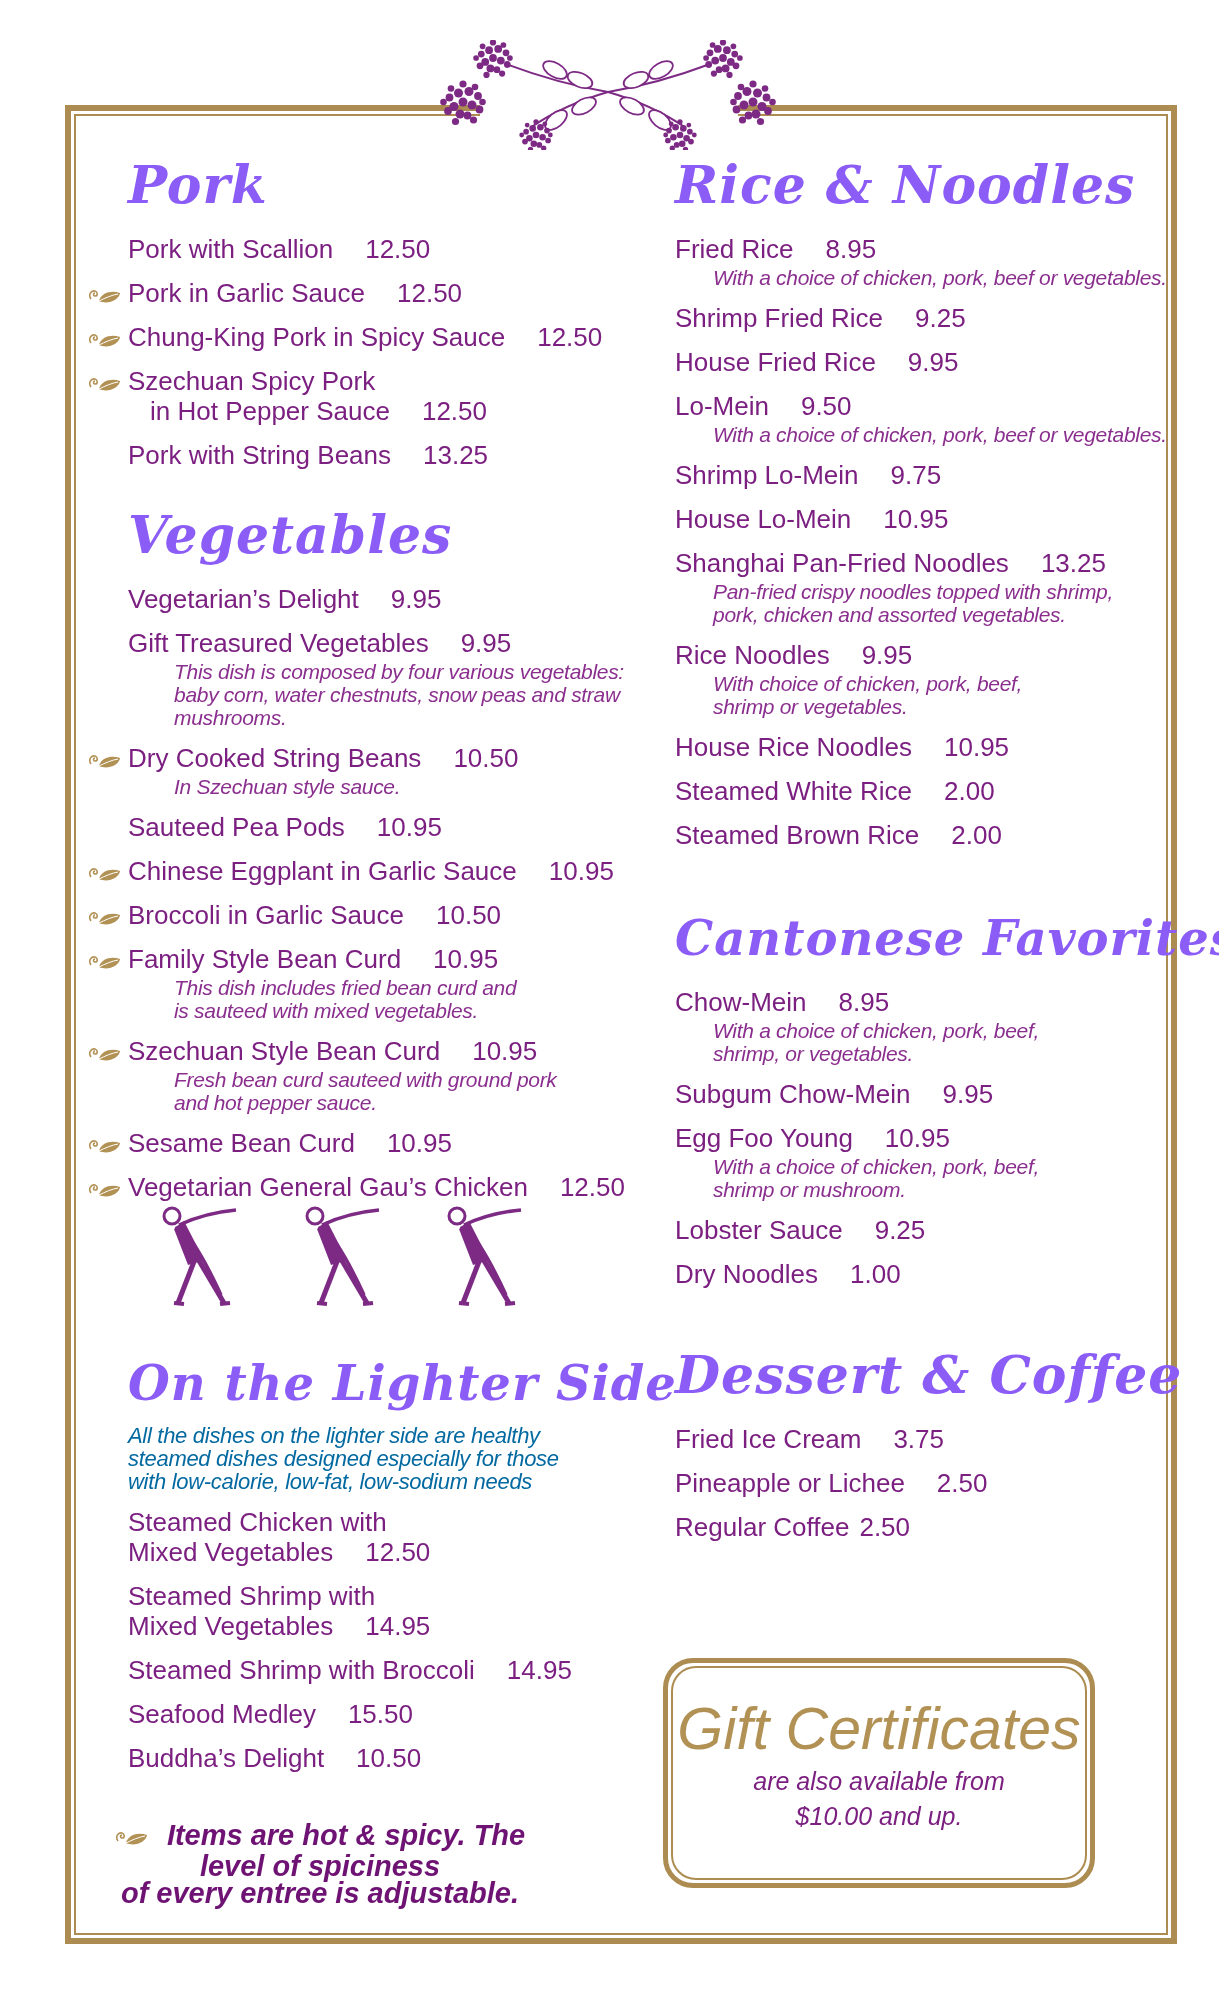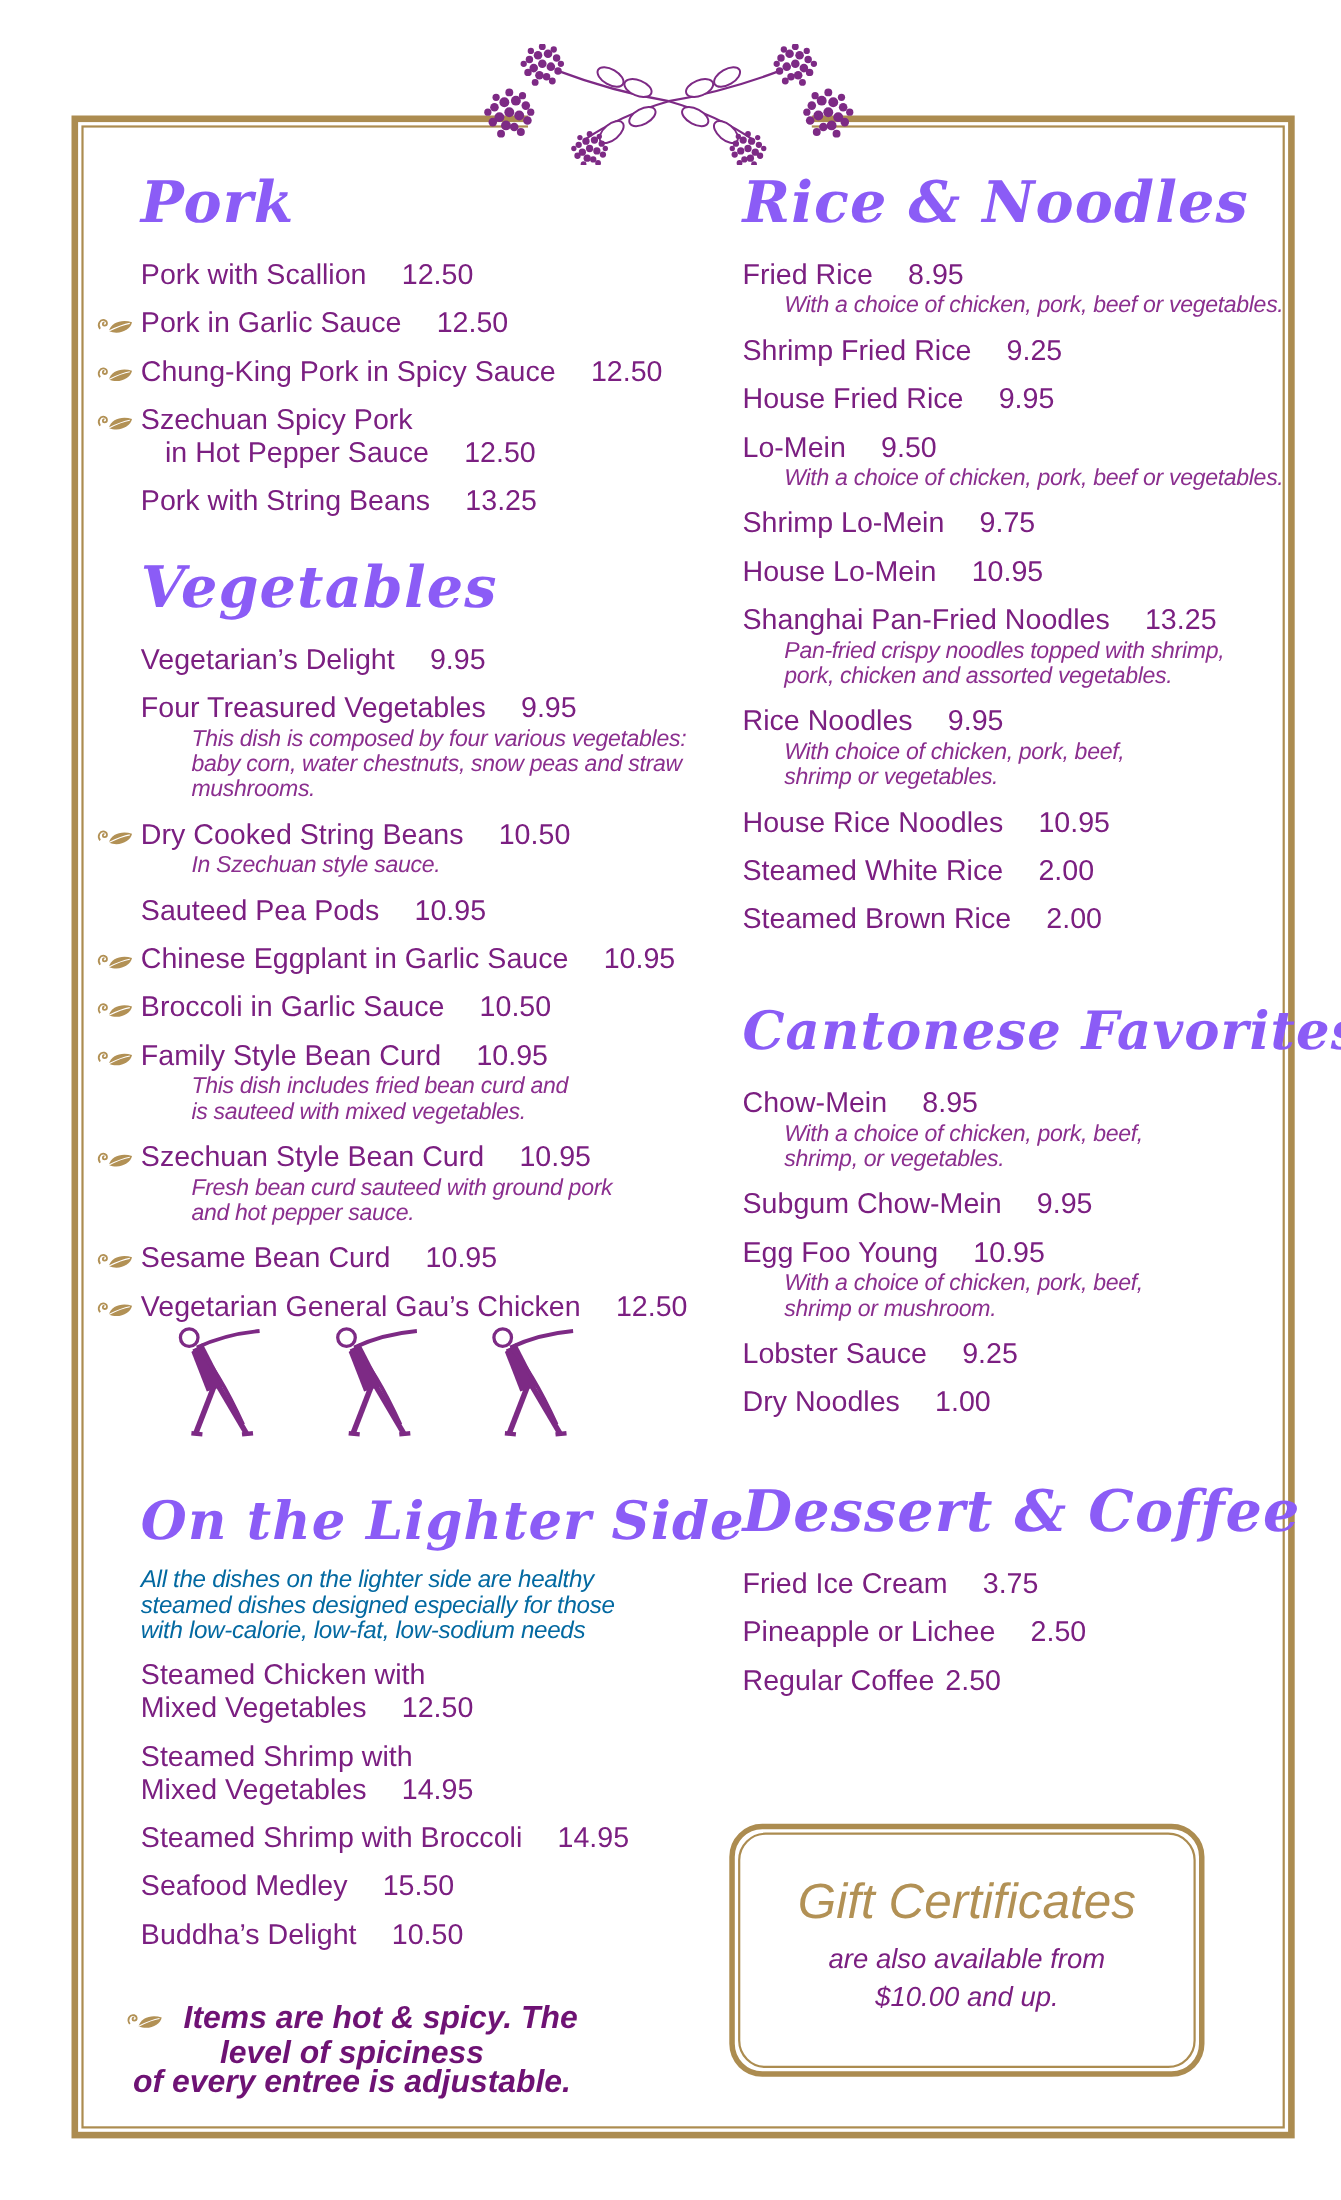--- a/index.html
+++ b/index.html
@@ -33,21 +33,21 @@
          letter-spacing:-0.3px;}
   
   .note{position:absolute;left:80px;top:1822px;width:480px;text-align:center;color:#6e1274;
         font-weight:bold;font-style:italic;font-size:29px;line-height:27px;}
   .note .note-icon{vertical-align:-4px;margin-right:10px;}
   
   .gift{position:absolute;left:663px;top:1658px;width:432px;height:230px;border:5px solid #ac8c50;
         border-radius:30px;box-sizing:border-box;}
   .gift-inner{position:absolute;left:3px;top:3px;right:3px;bottom:3px;border:2px solid #ac8c50;
         border-radius:25px;text-align:center;}
-  .gift-title{margin-top:36px;color:#b29155;font-style:italic;font-size:45px;line-height:50px;}
+  .gift-title{margin-top:36px;color:#b29155;font-style:italic;font-size:59px;line-height:50px;}
   .gift-line{color:#7b1f81;font-style:italic;font-size:25px;line-height:35px;}
   .gift-line.g1{margin-top:10px;}
   
   .ornament{position:absolute;left:418px;top:40px;}
   .figures{position:absolute;left:150px;top:1203px;width:380px;height:105px;display:flex;
            justify-content:space-between;}
   .hidden-defs{position:absolute;width:0;height:0;overflow:hidden;}
 </style>
 </head>
 <body>
@@ -147,21 +147,21 @@
       </div>
   </div>
 
   <div class="sec left-col" style="top:500px">
     <h2>Vegetables</h2>
     <div class="items">
         <div class="item">
           <div class="nline"><span>Vegetarian’s Delight</span><span class="pr">9.95</span></div>
         </div>
         <div class="item">
-          <div class="nline"><span>Four Treasured Vegetables</span><span class="pr">9.95</span></div>
+          <div class="nline"><span>Gift Treasured Vegetables</span><span class="pr">9.95</span></div>
           <div class="desc first">This dish is composed by four various vegetables:</div>
           <div class="desc">baby corn, water chestnuts, snow peas and straw</div>
           <div class="desc">mushrooms.</div>
         </div>
         <div class="item">
           <span class="icon-cell"><svg width="34" height="20" viewBox="0 0 34 20">
               <use href="#leaf-icon"></use>
             </svg></span>
           <div class="nline"><span>Dry Cooked String Beans</span><span class="pr">10.50</span></div>
           <div class="desc first">In Szechuan style sauce.</div>

